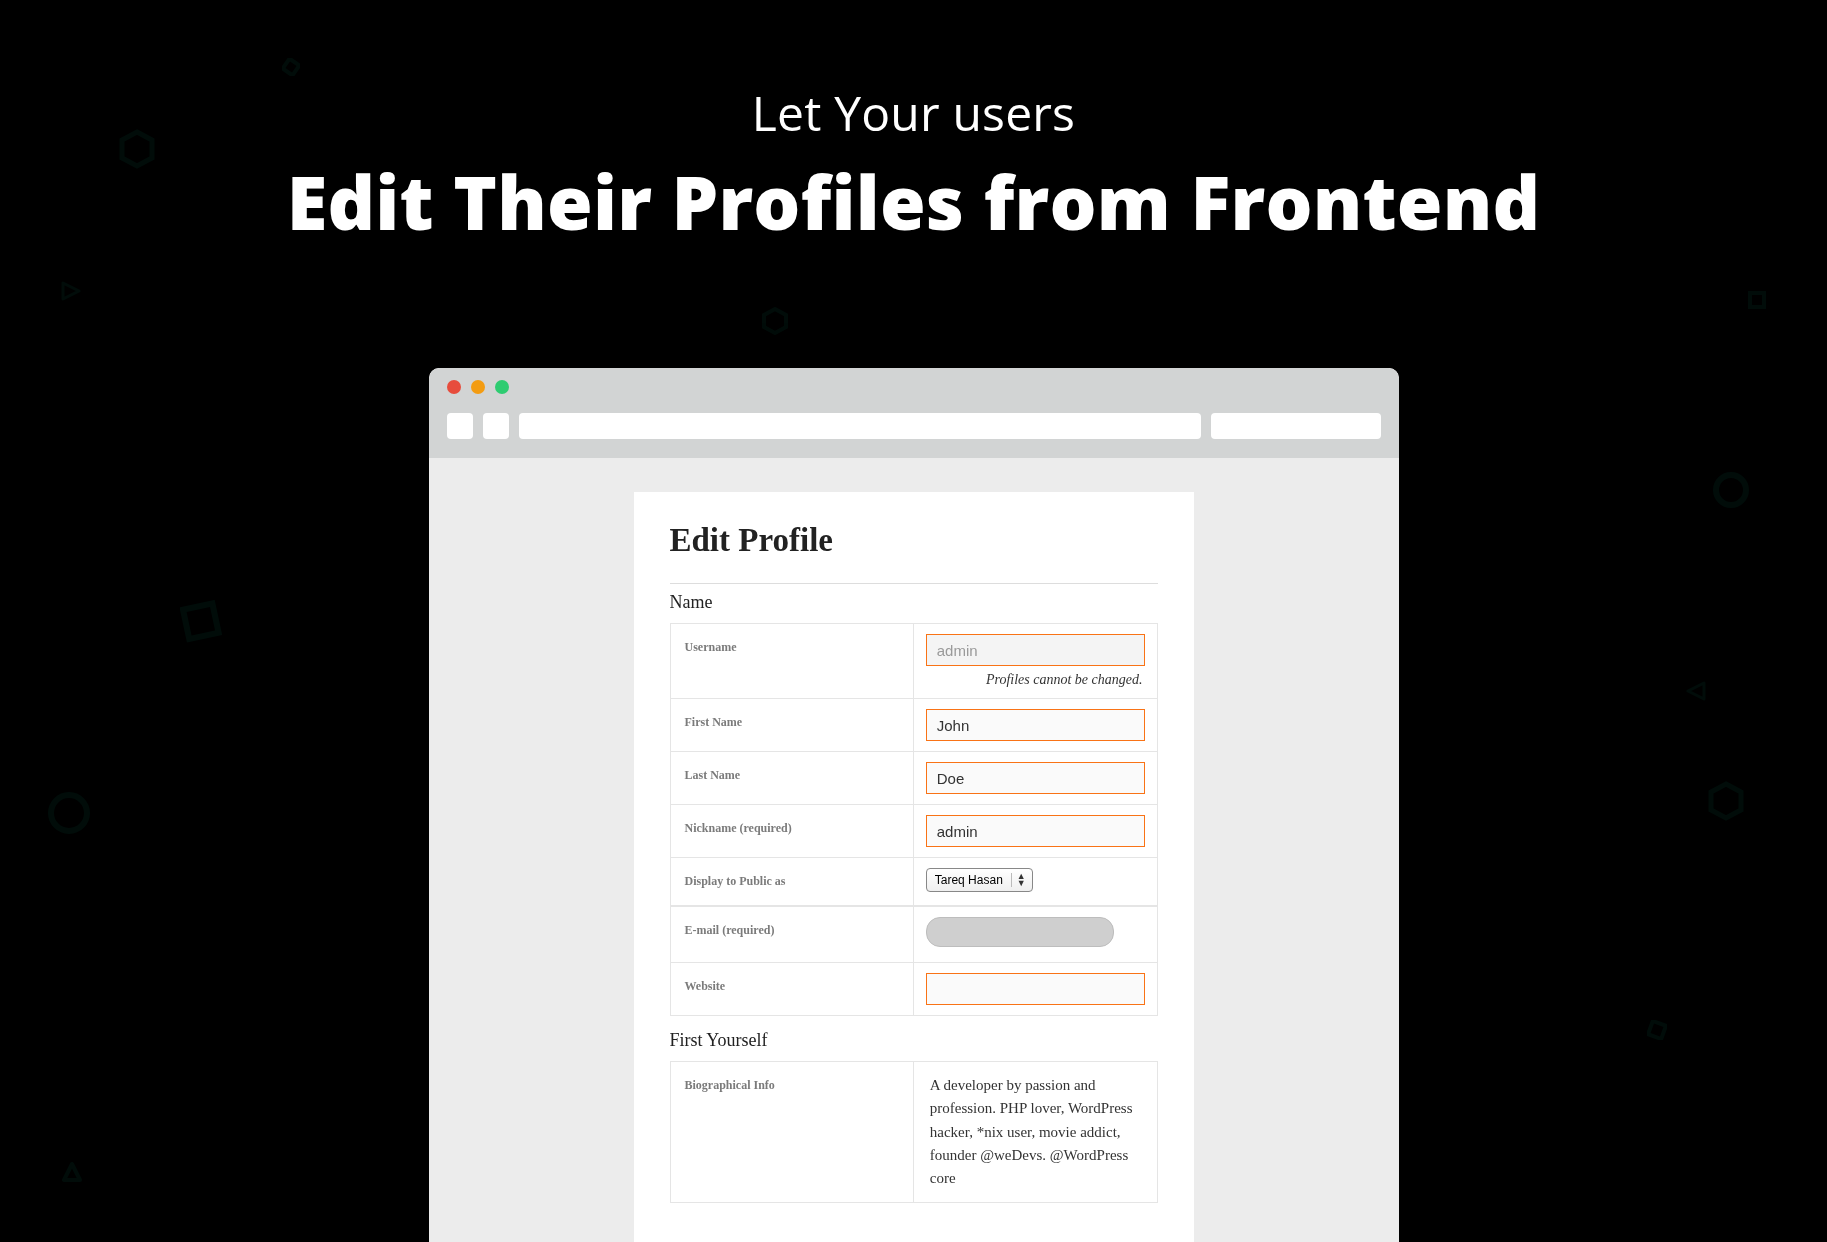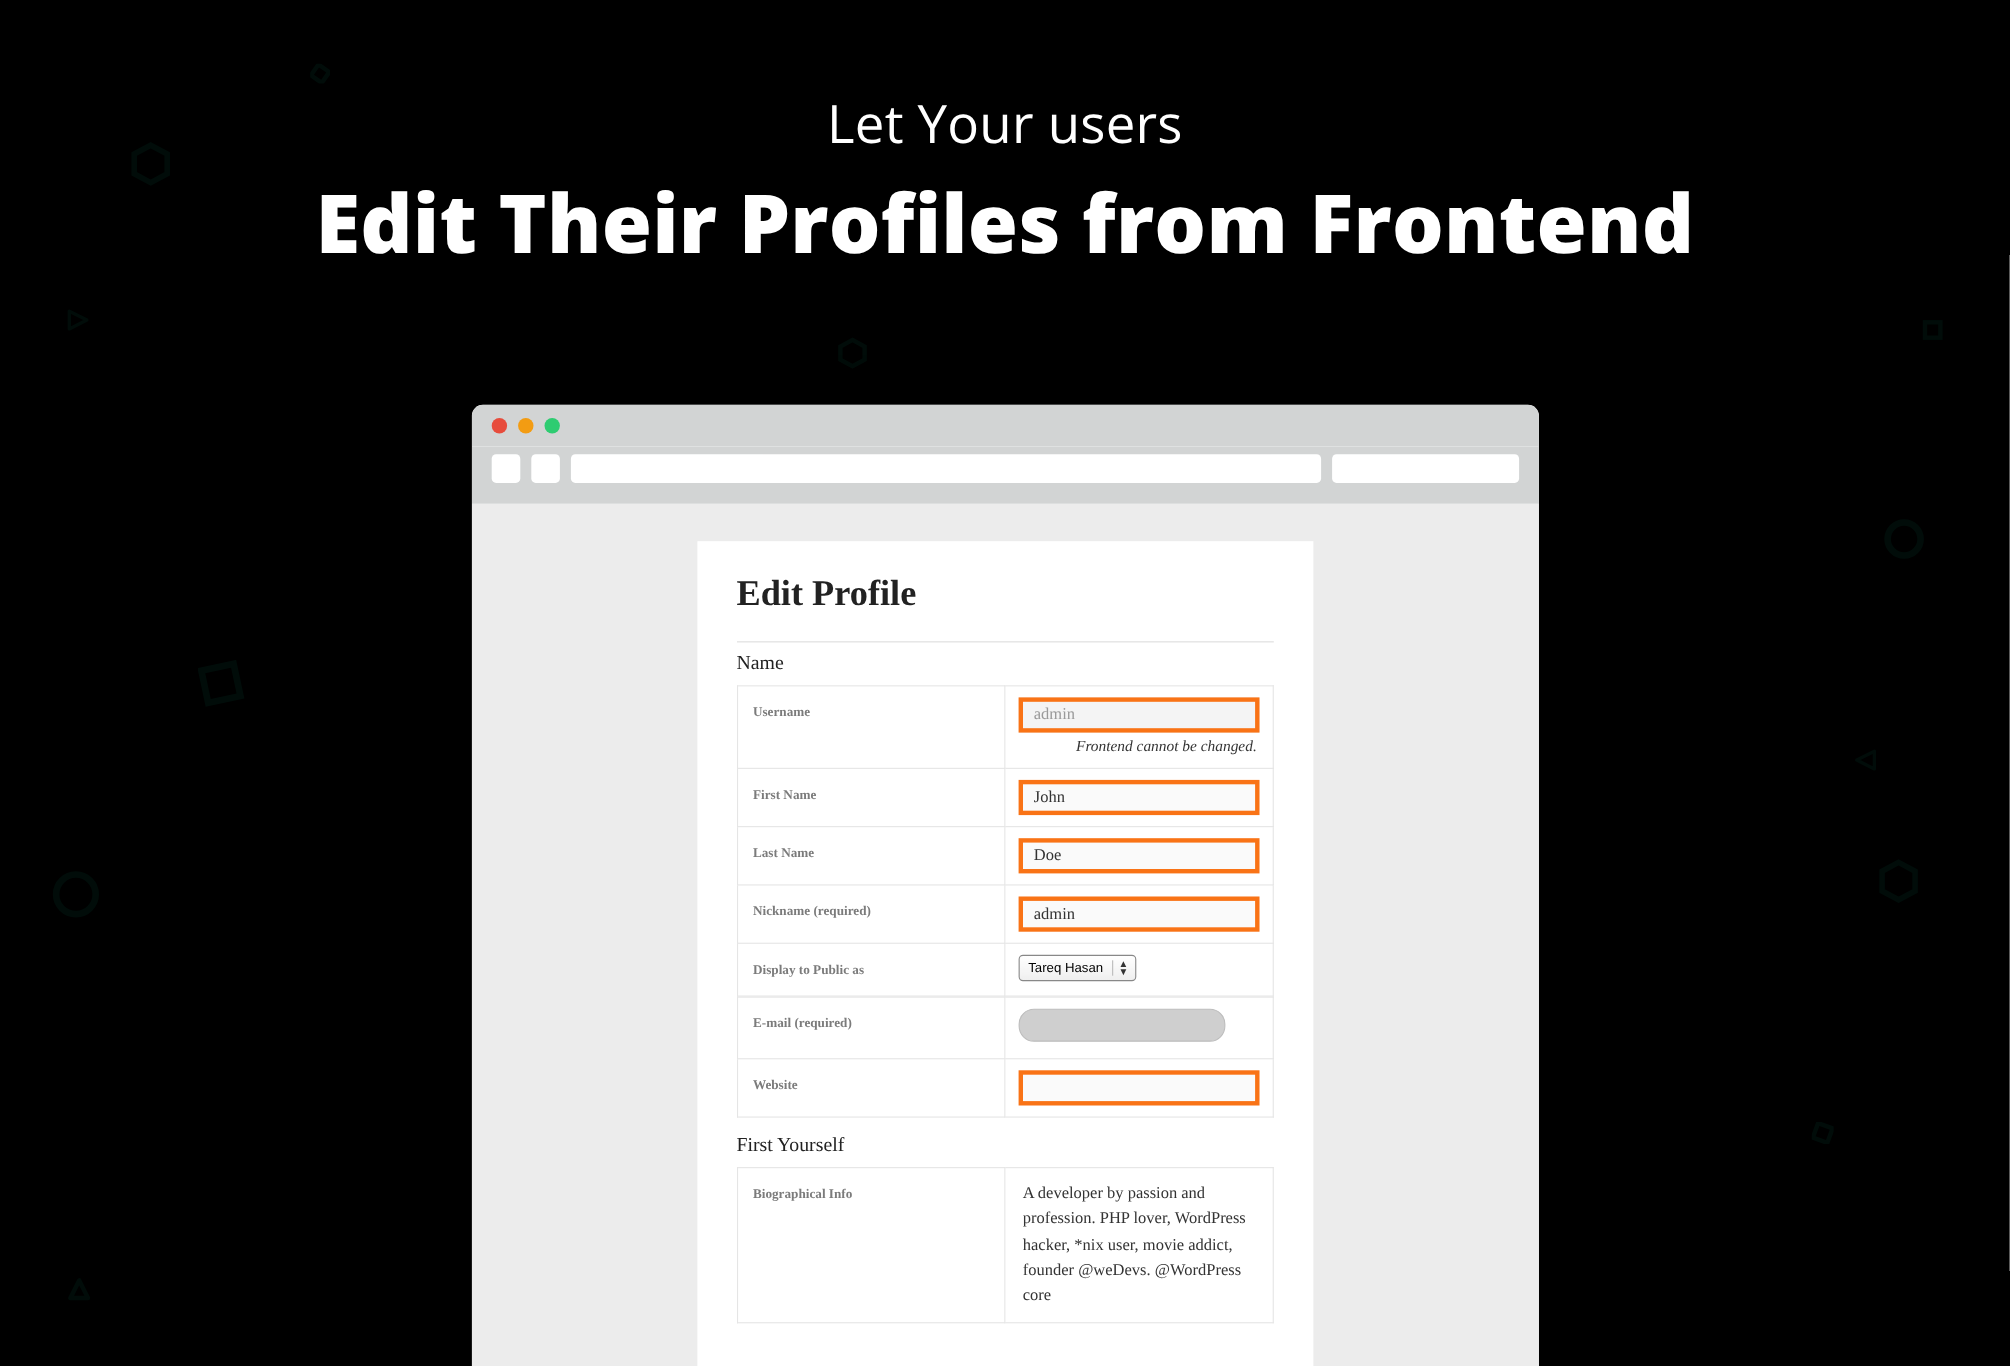--- a/index.html
+++ b/index.html
@@ -132,24 +132,24 @@
     font-size: 12px;
     color: #7b7b7b;
   }
   table.form td.val {
     padding: 10px 12px;
   }
   .tin {
     width: 100%;
     box-sizing: border-box;
     height: 32px;
-    border: 4px solid #f97316;
+    border: 1px solid #f97316;
     background: #fafafa;
     padding: 0 10px;
-    font-family: Liberation Serif, serif;
+    font-family: Liberation Sans, sans-serif;
     font-size: 15px;
     color: #333;
   }
   .tin.readonly {
     color: #9a9a9a;
     background: #f4f4f4;
   }
   .note {
     font-family: Georgia, "Times New Roman", serif;
     font-style: italic;
@@ -294,21 +294,21 @@
         <h1>Edit Profile</h1>
         <hr class="rule">
 
         <div class="section-title">Name</div>
         <table class="form">
           <tbody>
               <tr>
             <td class="lbl">Username</td>
             <td class="val">
               <input class="tin readonly" readonly="" value="admin" style="">
-              <div class="note">Frontend cannot be changed.</div>
+              <div class="note">Profiles cannot be changed.</div>
             </td>
           </tr>
           <tr>
             <td class="lbl">First Name</td>
             <td class="val"><input class="tin" value="John" style=""></td>
           </tr>
           <tr>
             <td class="lbl">Last Name</td>
             <td class="val"><input class="tin" value="Doe" style=""></td>
           </tr>

